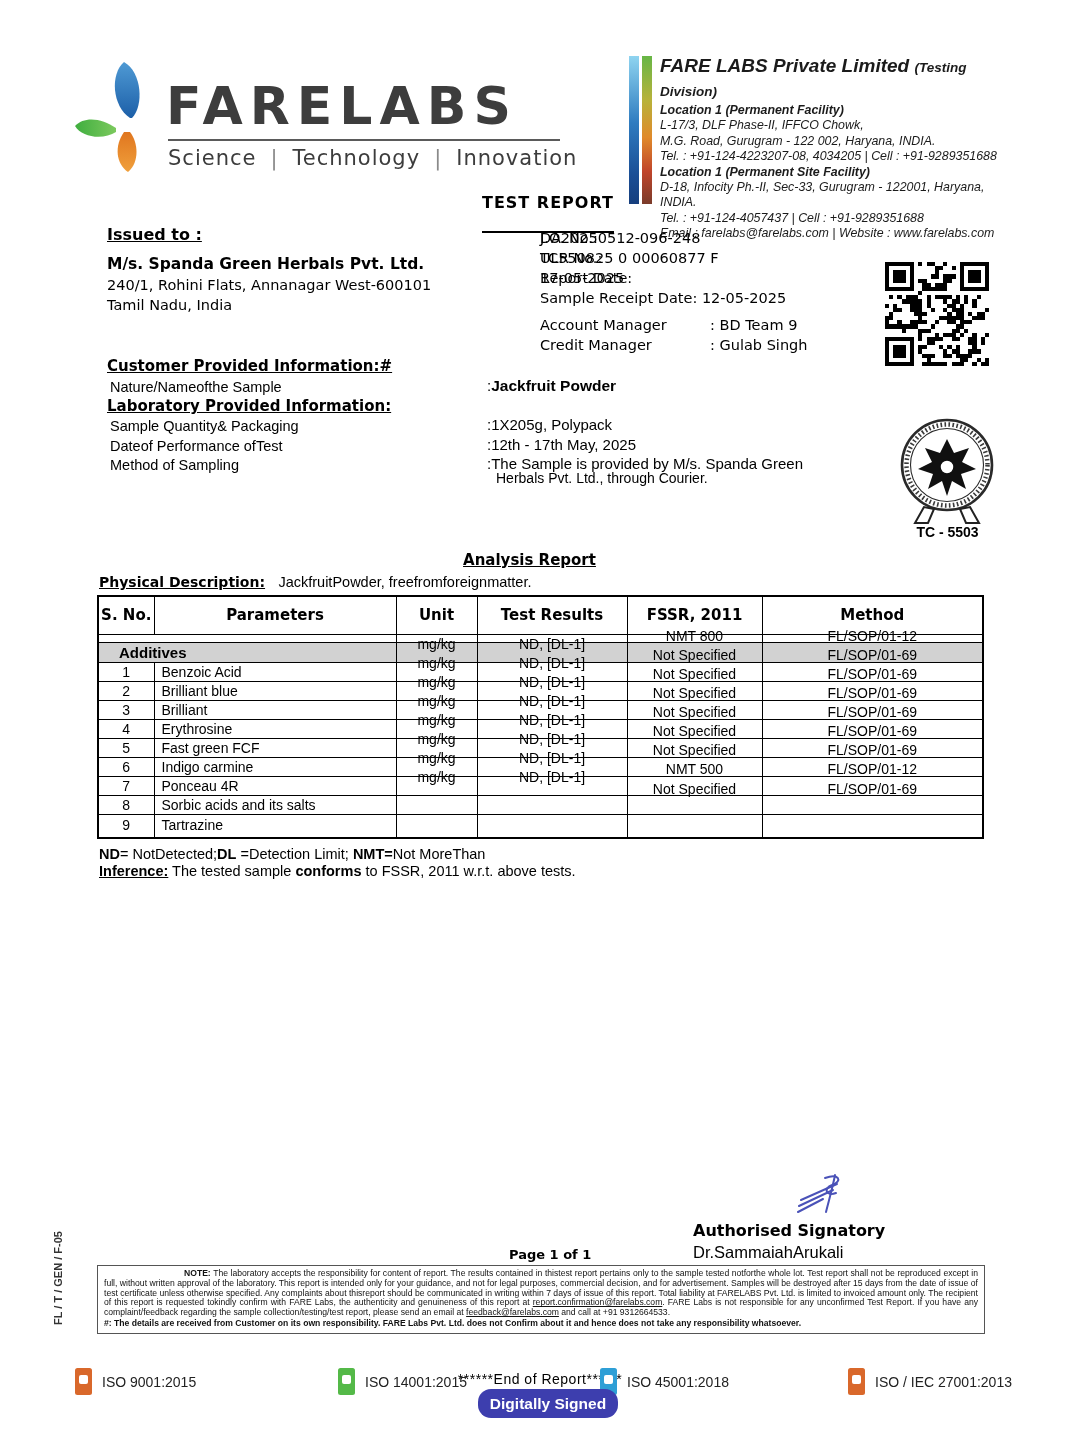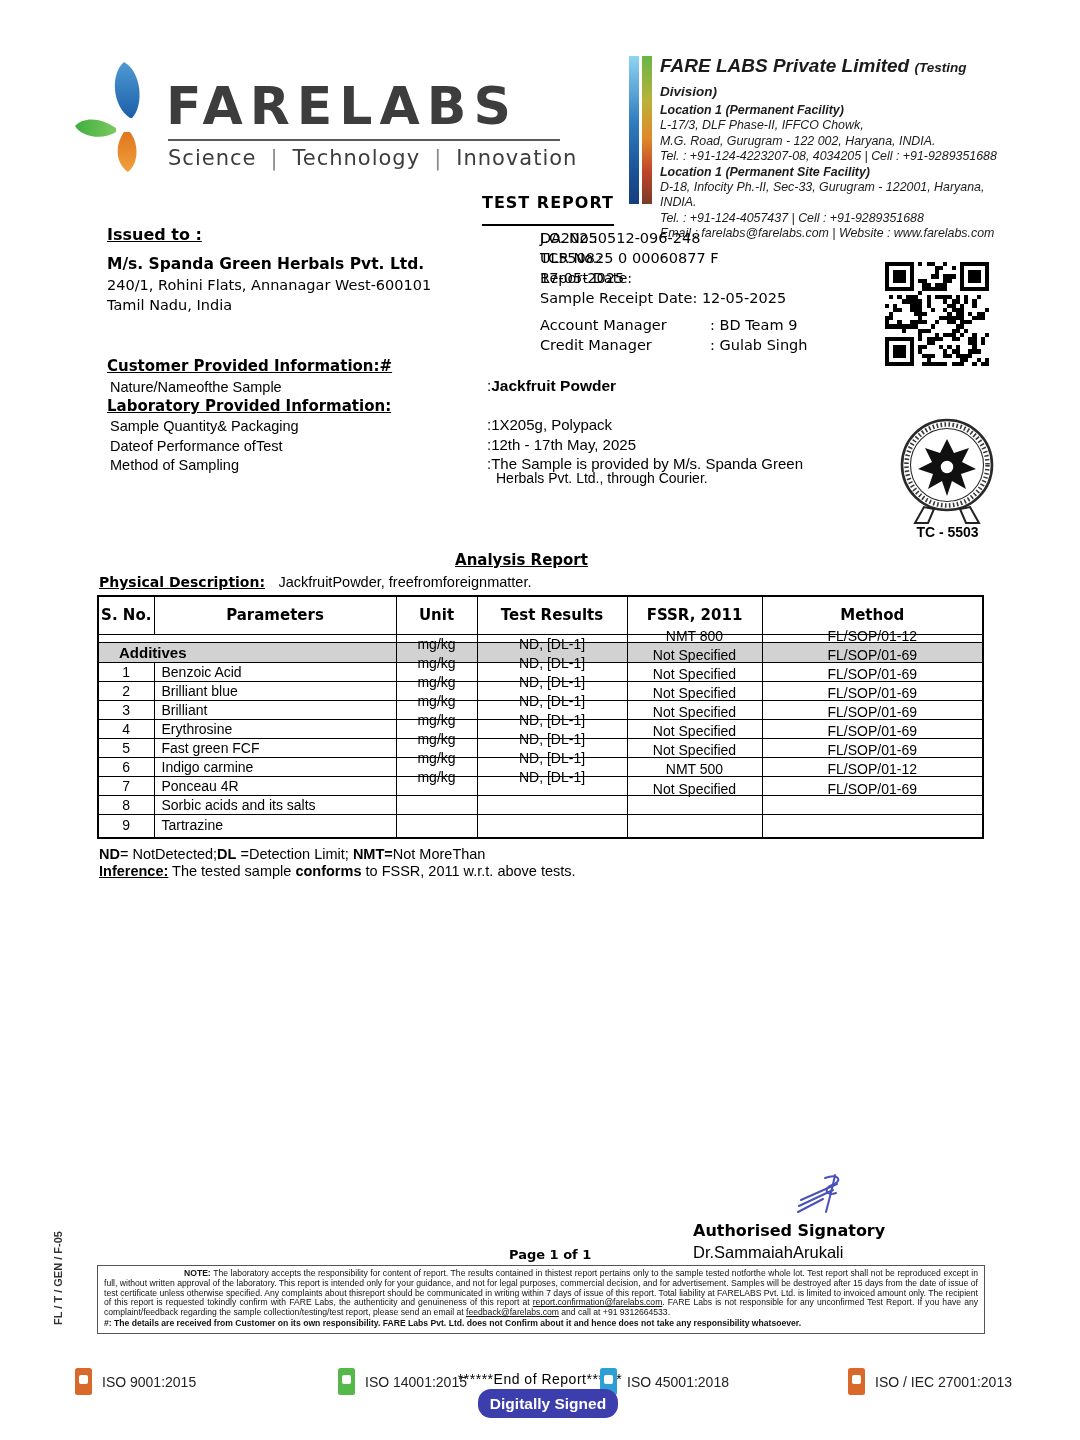--- a/index.html
+++ b/index.html
@@ -15,21 +15,21 @@
 
   .co-block { width:360px; font-family:"Liberation Sans", sans-serif; color:#1b1b1b; }
   .co-name { font-size:19px; font-weight:bold; line-height:22px; }
   .co-name .div { font-size:13.5px; }
   .co-line { font-size:12.4px; line-height:15.4px; }
   .co-line.b { font-weight:bold; }
   .stripe { width:10px; height:148px; }
   .stripe1 { background:linear-gradient(#8fd4f0, #2f7cc0 45%, #1b4f96 80%, #163e7d); }
   .stripe2 { background:linear-gradient(#67b646, #b8b23a 30%, #e08a2a 55%, #c0452b 78%, #7a3b2a); }
 
-  .report-title { font-family:"DejaVu Sans", sans-serif; font-weight:bold; font-size:16px; letter-spacing:1px; border-bottom:2.5px solid #000; padding-bottom:12px; }
+  .report-title { font-family:"DejaVu Sans", sans-serif; font-weight:bold; font-size:16px; letter-spacing:1px; border-bottom:2.5px solid #000; padding-bottom:19px; }
 
   
   .issued { font-family:"DejaVu Sans", sans-serif; }
   .issued .h { font-size:16px; font-weight:bold; text-decoration:underline; margin-bottom:10px; }
   .issued .nm { font-size:15.5px; font-weight:bold; line-height:21px; }
   .issued .ad { font-size:14.5px; line-height:20px; }
 
   .meta { font-family:"DejaVu Sans", sans-serif; font-size:14.5px; line-height:20px; }
   .ovl { position:relative; height:20px; }
   .ovl span { position:absolute; left:0; top:0; white-space:nowrap; }
@@ -383,21 +383,21 @@
   <circle cx="57" cy="50" r="36.5" fill="none" stroke="#2a2a2a" stroke-width="1.1"></circle>
   <circle cx="57" cy="50" r="40.5" fill="none" stroke="#3a3a3a" stroke-width="4.5" stroke-dasharray="1.6 2.4"></circle>
   <path d="M57 24 L64 38 L79 33 L72 47 L86 54 L71 59 L76 74 L62 66 L57 81 L52 66 L38 74 L43 59 L28 54 L42 47 L35 33 L50 38 Z" fill="#101010"></path>
   <circle cx="57" cy="52" r="7" fill="#ffffff"></circle>
   <circle cx="57" cy="52" r="7" fill="none" stroke="#101010" stroke-width="1.5"></circle>
   <polygon points="34,92 25,108 38,108 44,94" fill="#ffffff" stroke="#222" stroke-width="2"></polygon>
   <polygon points="80,92 89,108 76,108 70,94" fill="#ffffff" stroke="#222" stroke-width="2"></polygon>
 </svg>
 <div class="abs tcseal" style="left:890px; top:524px;">TC - 5503</div>
 
-<div class="abs an-h" style="left:0; top:551px; width:1043px;">Analysis Report</div>
+<div class="abs an-h" style="left:8px; top:551px; width:1043px;">Analysis Report</div>
 <div class="abs phys" style="left:99px; top:573px;">
   <b>Physical Description:</b>&nbsp;&nbsp;
   <span>JackfruitPowder, freefromforeignmatter.</span>
 </div>
 
 <table class="an abs" style="left:97px; top:595px;">
   <colgroup>
       <col style="width:56px">
       <col style="width:242px">
       <col style="width:81px">

